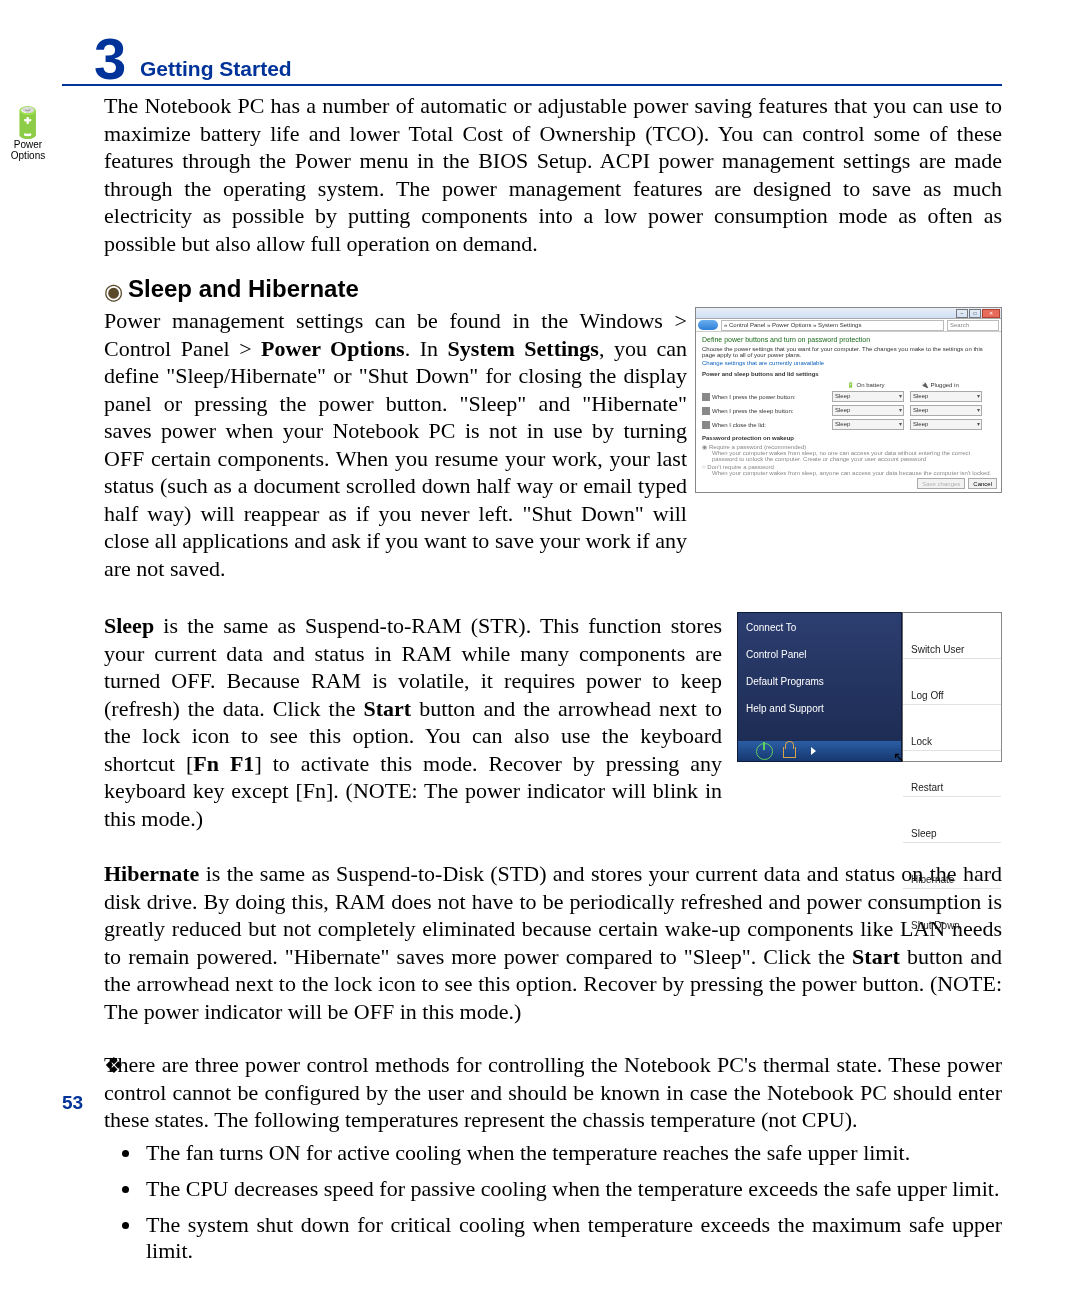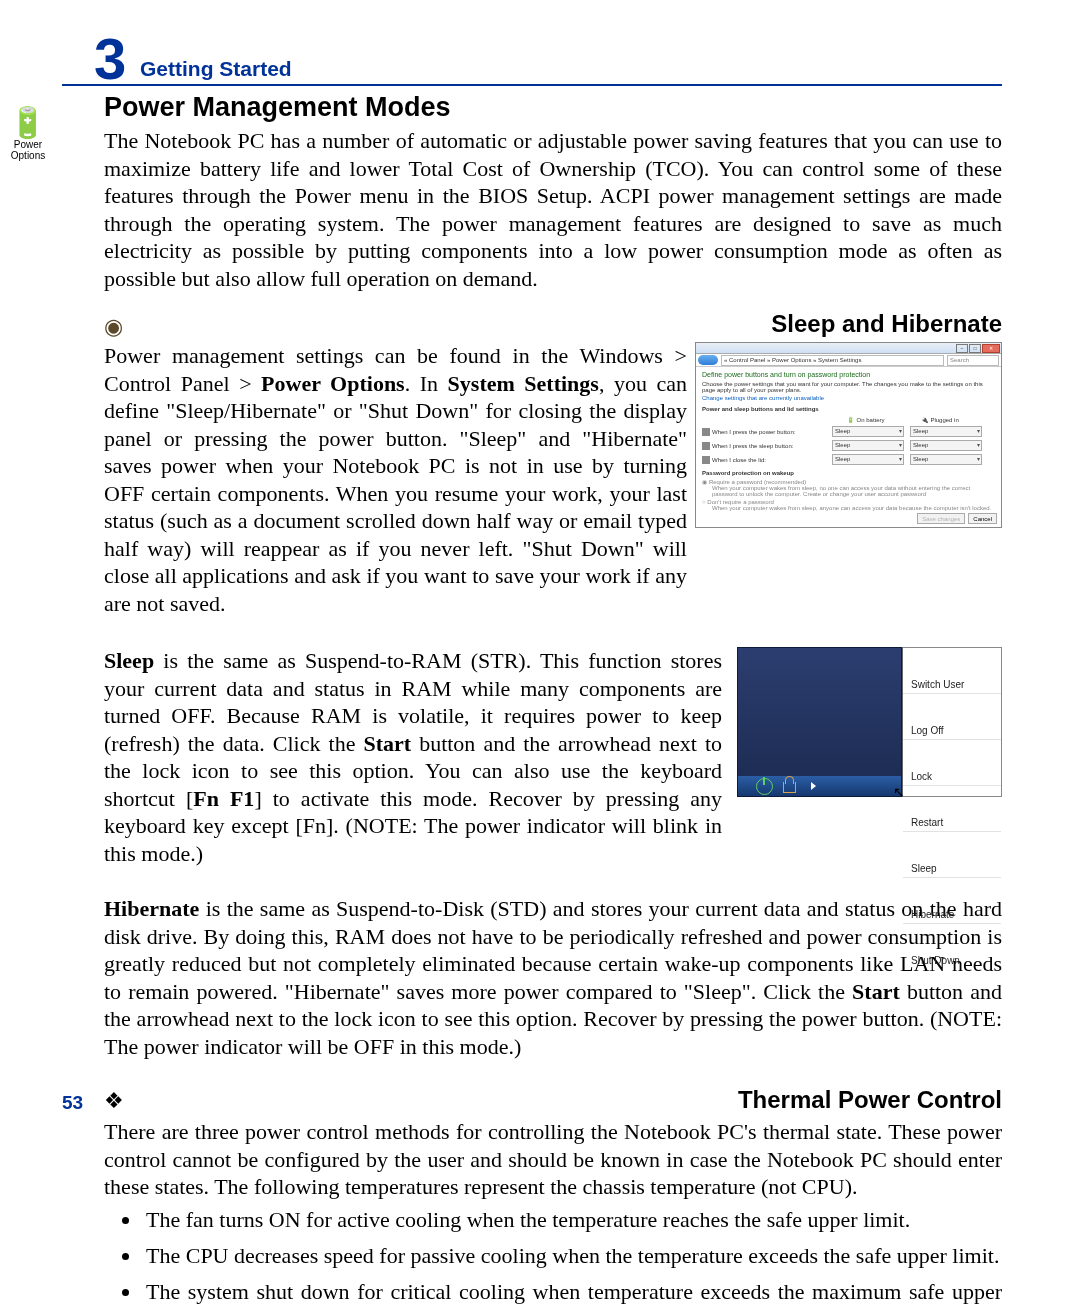--- a/index.html
+++ b/index.html
@@ -12,21 +12,21 @@
   .chapter-num { position:absolute; left:32px; bottom:-4px; font-family:Arial, Helvetica, sans-serif; font-size:58px; font-weight:bold; color:#003399; line-height:1; }
   .chapter-title { position:absolute; left:78px; bottom:3px; font-family:Arial, Helvetica, sans-serif; font-size:21px; font-weight:bold; color:#003399; }
 
   .sidebar-icon { position:absolute; left:-62px; width:56px; text-align:center; line-height:1.1; font-family:Arial,Helvetica,sans-serif; }
   .sidebar-icon .ic { font-size:30px; }
   .sidebar-icon .cap { font-size:10px; color:#000; }
 
   .section { position:relative; }
 
   h1.sec-title { font-family:Arial, Helvetica, sans-serif; font-size:27px; font-weight:bold; margin:6px 0 4px 42px; }
-  h2.sub-title { font-family:Arial, Helvetica, sans-serif; font-size:24px; font-weight:bold; margin:24px 0 4px 42px;text-align:right; }
+  h2.sub-title { font-family:Arial, Helvetica, sans-serif; font-size:24px; font-weight:bold; margin:24px 0 4px 42px; }
 
   .lead-icon { position:absolute; left:42px; font-size:22px; }
   .with-lead { padding-left:0; }
 
   p.body { font-size:22px; line-height:1.25; text-align:justify; margin:0 0 4px 42px; }
   p.narrow-right { margin-right:315px; }
 
   ul.bullets { margin:6px 0 0 80px; padding:0; font-size:22px; text-align:justify; }
   ul.bullets li { margin:0 0 10px 0; padding-left:4px; }
 
@@ -82,21 +82,20 @@
     <span class="chapter-num">3</span>
     <span class="chapter-title">Getting Started</span>
   </div>
 
   <div class="section">
     <div class="sidebar-icon" style="top:14px;">
       <div class="ic">🔋</div>
       <div class="cap">Power</div>
       <div class="cap">Options</div>
     </div>
-    <h1 class="sec-title">Power Management Modes</h1>
     <p class="body">The Notebook PC has a number of automatic or adjustable power saving features that you can use to maximize battery life and lower Total Cost of Ownership (TCO). You can control some of these features through the Power menu in the BIOS Setup. ACPI power management settings are made through the operating system. The power management features are designed to save as much electricity as possible by putting components into a low power consumption mode as often as possible but also allow full operation on demand.</p>
   </div>
 
   <div class="section" style="margin-top:18px; position:relative;">
     <span class="lead-icon" style="top:4px; color:#5a4a2a;">◉</span>
     <h2 class="sub-title with-lead" style="margin-left:66px; margin-top:0;">Sleep and Hibernate</h2>
 
     <div style="position:relative;">
       <div class="shot1">
         <div class="titlebar">
@@ -159,20 +158,26 @@
 
       <p class="body narrow-right">
         <span>Power management settings can be found in the Windows &gt; Control Panel &gt; </span><b>Power Options</b><span>. In </span><b>System Settings</b><span>, you can define "Sleep/Hibernate" or "Shut Down" for closing the display panel or pressing the power button. "Sleep" and "Hibernate" saves power when your Notebook PC is not in use by turning OFF certain components. When you resume your work, your last status (such as a document scrolled down half way or email typed half way) will reappear as if you never left. "Shut Down" will close all applications and ask if you want to save your work if any are not saved.</span>
       </p>
     </div>
 
     <div style="position:relative; margin-top:30px;">
 
       <div class="shot2 shadow">
         <div class="left">
+          <div class="items">
+            <div>Connect To</div>
+            <div style="margin-top:10px;">Control Panel</div>
+            <div style="margin-top:10px;">Default Programs</div>
+            <div style="margin-top:10px;">Help and Support</div>
+          </div>
           <div class="bottom">
             <div class="pwr"></div>
             <div style="position:relative; width:14px; height:14px;">
                 <div class="lock" style="position:absolute; bottom:0;"></div>
               </div>
             <div class="arr"></div>
           </div>
         </div>
         <div class="right">
           <div>Switch User</div>
@@ -191,21 +196,20 @@
       </p>
     </div>
 
     <p class="body" style="margin-top:28px;">
       <b>Hibernate</b><span> is the same as  Suspend-to-Disk (STD) and stores your current data and status on the hard disk drive. By doing this, RAM does not have to be periodically refreshed and power consumption is greatly reduced but not completely eliminated because certain wake-up components like LAN needs to remain powered. "Hibernate" saves more power compared to "Sleep". Click the </span><b>Start</b><span> button and the arrowhead next to the lock icon to see this option. Recover by pressing the power button. (NOTE: The power indicator will be OFF in this mode.)</span>
     </p>
   </div>
 
   <div class="section" style="margin-top:26px; position:relative;">
     <span class="lead-icon" style="top:2px;">❖</span>
-    <h2 class="sub-title" style="margin-left:66px; margin-top:0;">Thermal Power Control</h2>
     <p class="body">There are three power control methods for controlling the Notebook PC's thermal state. These power control cannot be configured by the user and should be known in case the Notebook PC should enter these states. The following temperatures represent the chassis temperature (not CPU).</p>
     <ul class="bullets">
       <li>The fan turns ON for active cooling when the temperature reaches the safe upper limit.</li>
       <li>The CPU decreases speed for passive cooling when the temperature exceeds the safe upper limit.</li>
       <li>The system shut down for critical cooling when temperature exceeds the maximum safe upper limit.</li>
     </ul>
   </div>
 
 </div>
 

